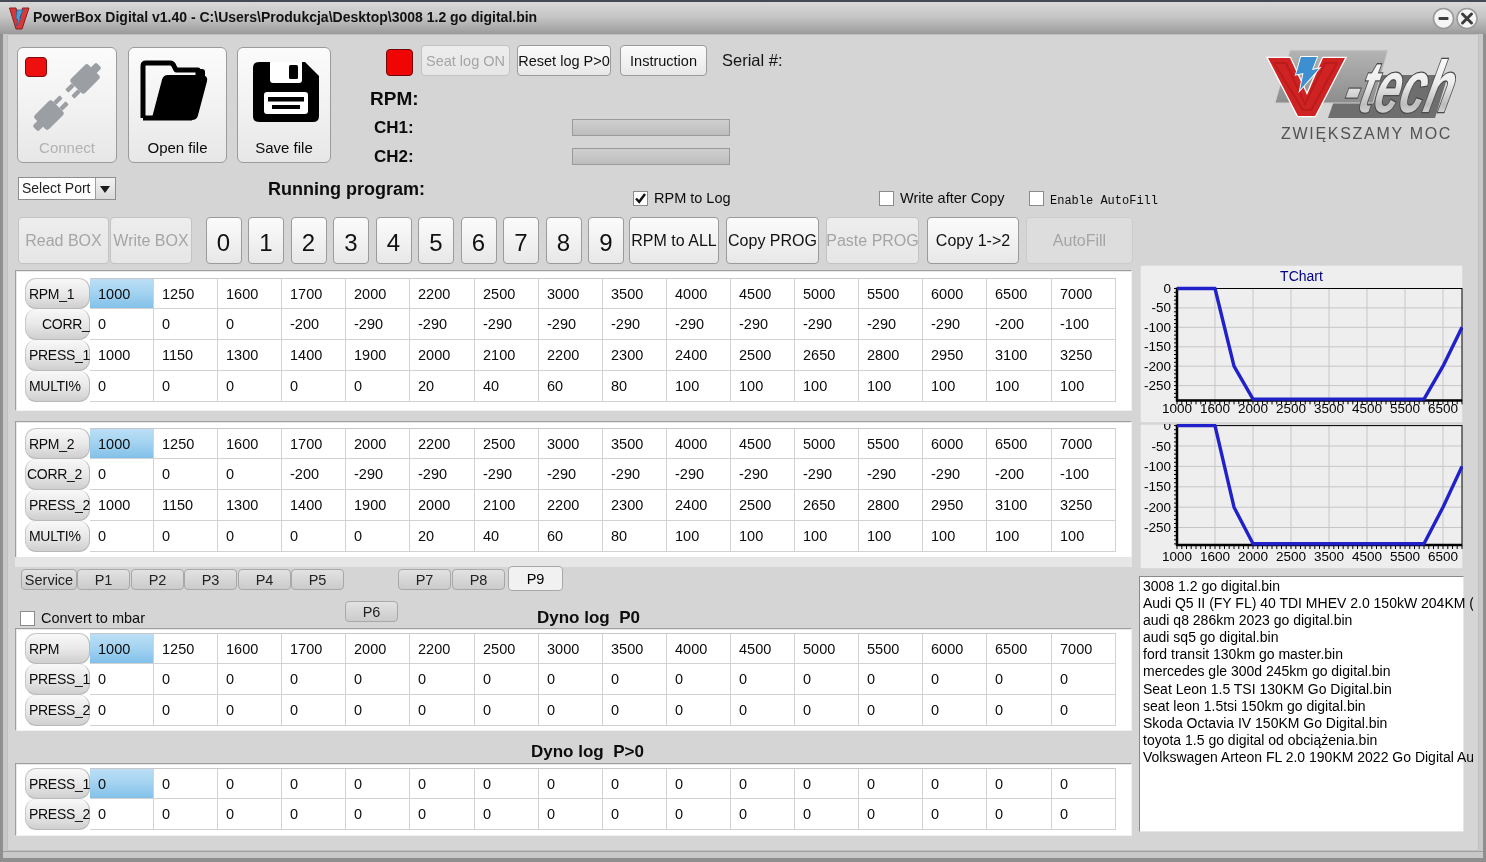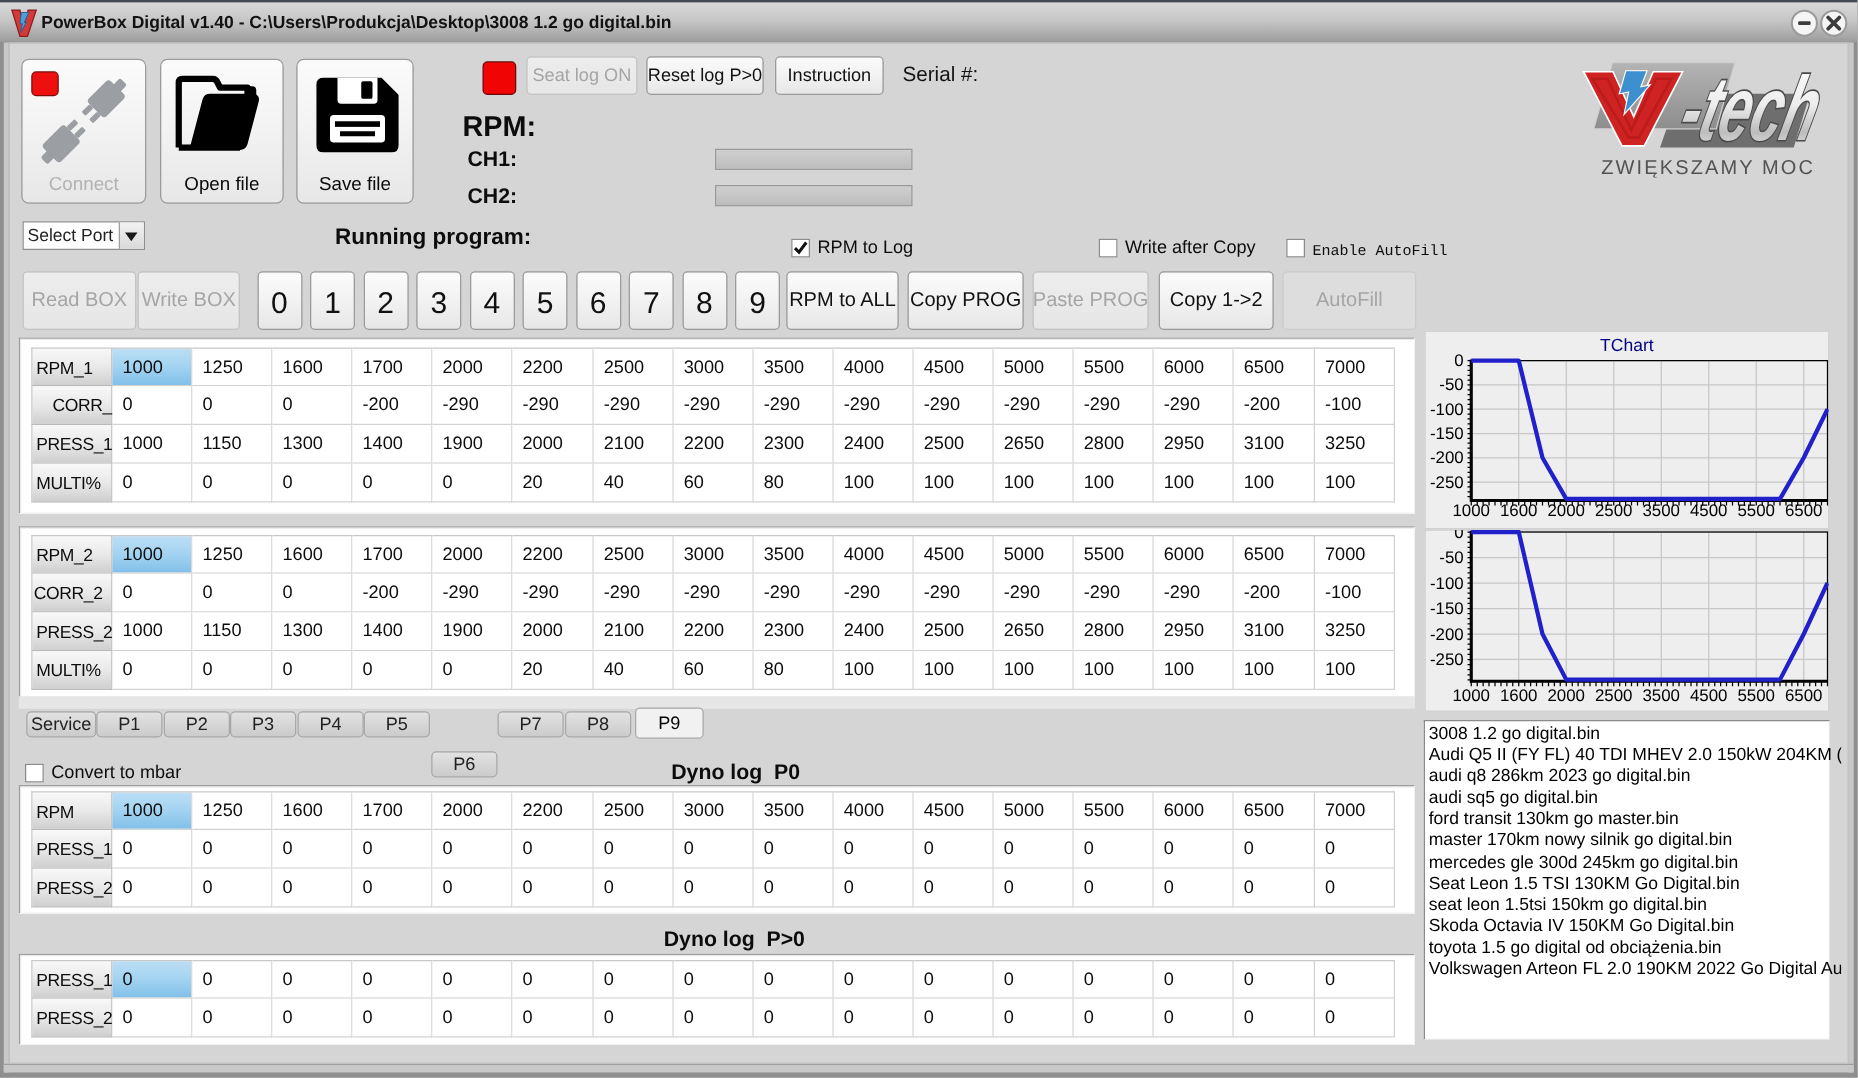--- a/index.html
+++ b/index.html
@@ -7,21 +7,21 @@
 .abs { position:absolute; }
 .btn { position:absolute; border:1px solid #9b9b9b; border-radius:4px; white-space:nowrap;
   background:linear-gradient(180deg,#fbfbfb 0%,#f3f3f3 45%,#e7e7e7 100%);
   color:#111; display:flex; align-items:center; justify-content:center; }
 .btn.dis { border-color:#c3c3c3; color:#a5a5a5;
   background:linear-gradient(180deg,#ededed 0%,#e6e6e6 100%); }
 .cell { position:absolute; background:#fff; border-right:1px solid #d2d2d2;
   border-bottom:1px solid #d2d2d2; font-size:14.5px; color:#0c0c0c;
   padding-left:8px; display:flex; align-items:center; white-space:nowrap; }
 .fixed { background:linear-gradient(180deg,#f8f8f8 0%,#e9e9e9 50%,#cfcfcf 100%);
-  border-right:1px solid #b9b9b9; border-bottom:1px solid #b9b9b9; }
+  border-right:1px solid #b9b9b9; border-bottom:1px solid #b9b9b9;border-radius:11px; }
 .sel { background:linear-gradient(180deg,#bbdef5 0%,#a5d4f1 45%,#82c0e9 100%); }
 .panel { position:absolute; background:#fff;
   border-top:1px solid #9e9e9e; border-left:1px solid #9e9e9e;
   border-right:1px solid #f2f2f2; border-bottom:1px solid #f2f2f2;
   box-shadow:inset 1px 1px 0 #e9e9e9; }
 .cb { position:absolute; width:15px; height:15px; background:#fff;
   border:1px solid #8b8b8b; }
 .lbl { position:absolute; color:#0c0c0c; white-space:nowrap; }
 .tab { position:absolute; top:569px; height:21px; border:1px solid #a8a8a8;
   border-radius:4px; background:linear-gradient(180deg,#e2e2e2,#cbcbcb);
@@ -85,21 +85,21 @@
 <div class="lbl" style="left:237px;top:139px;width:94px;text-align:center;font-size:15px;color:#0a0a0a;">Save file</div>
 <div class="abs" style="left:18px;top:177px;width:98px;height:23px;background:#fff;border:1px solid #8e8e8e;"></div>
 <div class="lbl" style="left:22px;top:180px;font-size:14px;color:#222;">Select Port</div>
 <div class="abs" style="left:95px;top:178px;width:20px;height:21px;background:linear-gradient(180deg,#f2f2f2,#d9d9d9);border-left:1px solid #9e9e9e;"></div>
 <div class="abs" style="left:100px;top:186px;width:0;height:0;border-left:5px solid transparent;border-right:5px solid transparent;border-top:7px solid #1a1a1a;"></div>
 <div class="abs" style="left:386px;top:49px;width:27px;height:27px;background:#f00404;border:1.5px solid #6d0808;border-radius:4px;"></div>
 <div class="btn dis" style="left:421px;top:45px;width:89px;height:31px;font-size:14.5px;">Seat log ON</div>
 <div class="btn" style="left:517px;top:45px;width:94px;height:31px;font-size:14.5px;">Reset log P&gt;0</div>
 <div class="btn" style="left:620px;top:45px;width:87px;height:31px;font-size:14.5px;">Instruction</div>
 <div class="lbl" style="left:722px;top:51px;font-size:16.5px;color:#141414;">Serial #:</div>
-<div class="lbl" style="left:370px;top:88px;font-size:23px;font-weight:bold;">RPM:</div>
+<div class="lbl" style="left:370px;top:88px;font-size:19px;font-weight:bold;">RPM:</div>
 <div class="lbl" style="left:374px;top:118px;font-size:17px;font-weight:bold;">CH1:</div>
 <div class="lbl" style="left:374px;top:147px;font-size:17px;font-weight:bold;">CH2:</div>
 <div class="abs" style="left:572px;top:119px;width:158px;height:17px;background:linear-gradient(180deg,#cfcfcf,#bdbdbd);border:1px solid #9a9a9a;"></div>
 <div class="abs" style="left:572px;top:148px;width:158px;height:17px;background:linear-gradient(180deg,#cfcfcf,#bdbdbd);border:1px solid #9a9a9a;"></div>
 <div class="lbl" style="left:268px;top:179px;font-size:18px;font-weight:bold;">Running program:</div>
 <div class="cb" style="left:633px;top:191px;"></div>
 <svg class="abs" style="left:633px;top:191px" width="15" height="15" viewBox="0 0 15 15">
 <path d="M3 7.5 L6.2 10.8 L12 3" fill="none" stroke="#111" stroke-width="2.4"></path>
   </svg>
 <div class="lbl" style="left:654px;top:190px;font-size:14.5px;">RPM to Log</div>
@@ -435,21 +435,20 @@
     <text x="303.0" y="136.5" font-size="13.5" fill="#000" text-anchor="middle" font-family="Liberation Sans">6500</text>
     <polyline points="37.0,1.6 56.0,1.6 75.0,1.6 94.0,83.2 113.0,119.7 132.0,119.7 151.0,119.7 170.0,119.7 189.0,119.7 208.0,119.7 227.0,119.7 246.0,119.7 265.0,119.7 284.0,119.7 303.0,83.2 322.0,42.4" fill="none" stroke="#2121cc" stroke-width="3.4" stroke-linejoin="round"></polyline>
   </svg>
 <div class="abs" style="left:1139px;top:576px;width:325px;height:256px;background:#fff;border:1px solid #8a8a8a;border-right-color:#e6e6e6;border-bottom-color:#e6e6e6;overflow:hidden;"></div>
 <div class="abs" style="left:1143px;top:578px;width:330px;font-size:14px;color:#000;white-space:nowrap;overflow:hidden;height:252px;">
     <div style="height:17.1px;line-height:17.1px;">3008 1.2 go digital.bin</div>
     <div style="height:17.1px;line-height:17.1px;">Audi Q5 II (FY FL) 40 TDI MHEV 2.0 150kW 204KM (</div>
     <div style="height:17.1px;line-height:17.1px;">audi q8 286km 2023 go digital.bin</div>
     <div style="height:17.1px;line-height:17.1px;">audi sq5 go digital.bin</div>
     <div style="height:17.1px;line-height:17.1px;">ford transit 130km go master.bin</div>
-    <div style="height:17.1px;line-height:17.1px;">master 170km nowy silnik go digital.bin</div>
     <div style="height:17.1px;line-height:17.1px;">mercedes gle 300d 245km go digital.bin</div>
     <div style="height:17.1px;line-height:17.1px;">Seat Leon 1.5 TSI 130KM Go Digital.bin</div>
     <div style="height:17.1px;line-height:17.1px;">seat leon 1.5tsi 150km go digital.bin</div>
     <div style="height:17.1px;line-height:17.1px;">Skoda Octavia IV 150KM Go Digital.bin</div>
     <div style="height:17.1px;line-height:17.1px;">toyota 1.5 go digital od obciążenia.bin</div>
     <div style="height:17.1px;line-height:17.1px;">Volkswagen Arteon FL 2.0 190KM 2022 Go Digital Au</div>
   </div>
 <svg class="abs" style="left:1262px;top:46px" width="200" height="96" viewBox="0 0 200 96">
 <defs>
 <linearGradient id="lg1" x1="0" y1="0" x2="0" y2="1">

